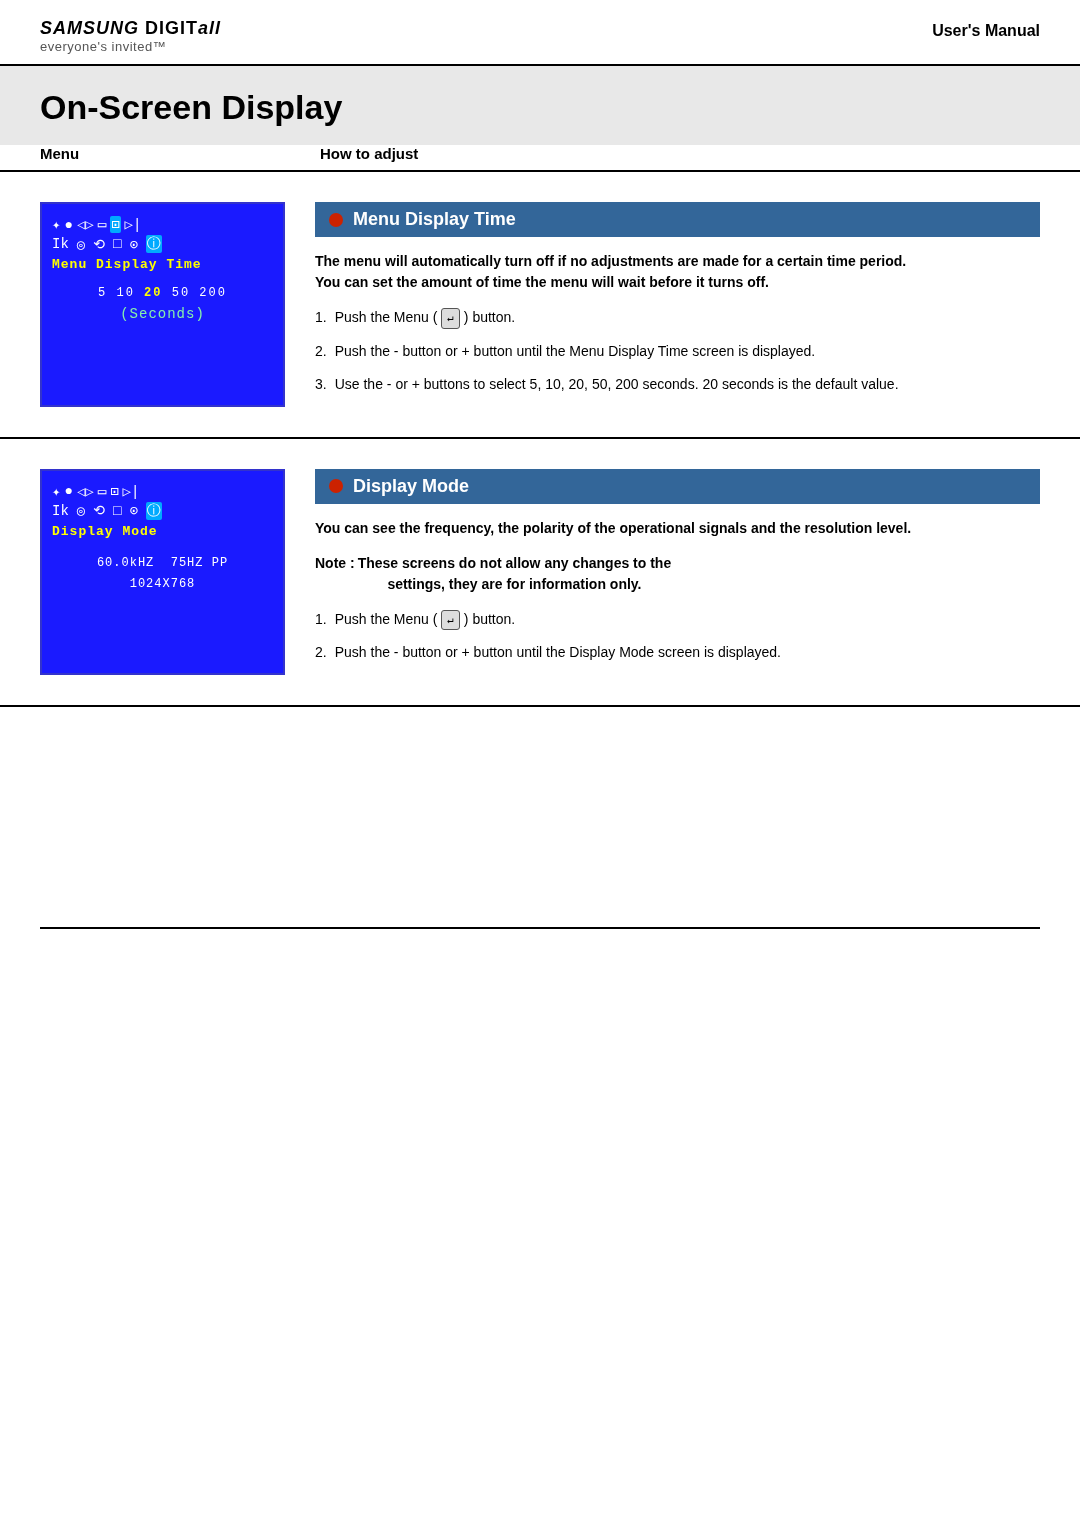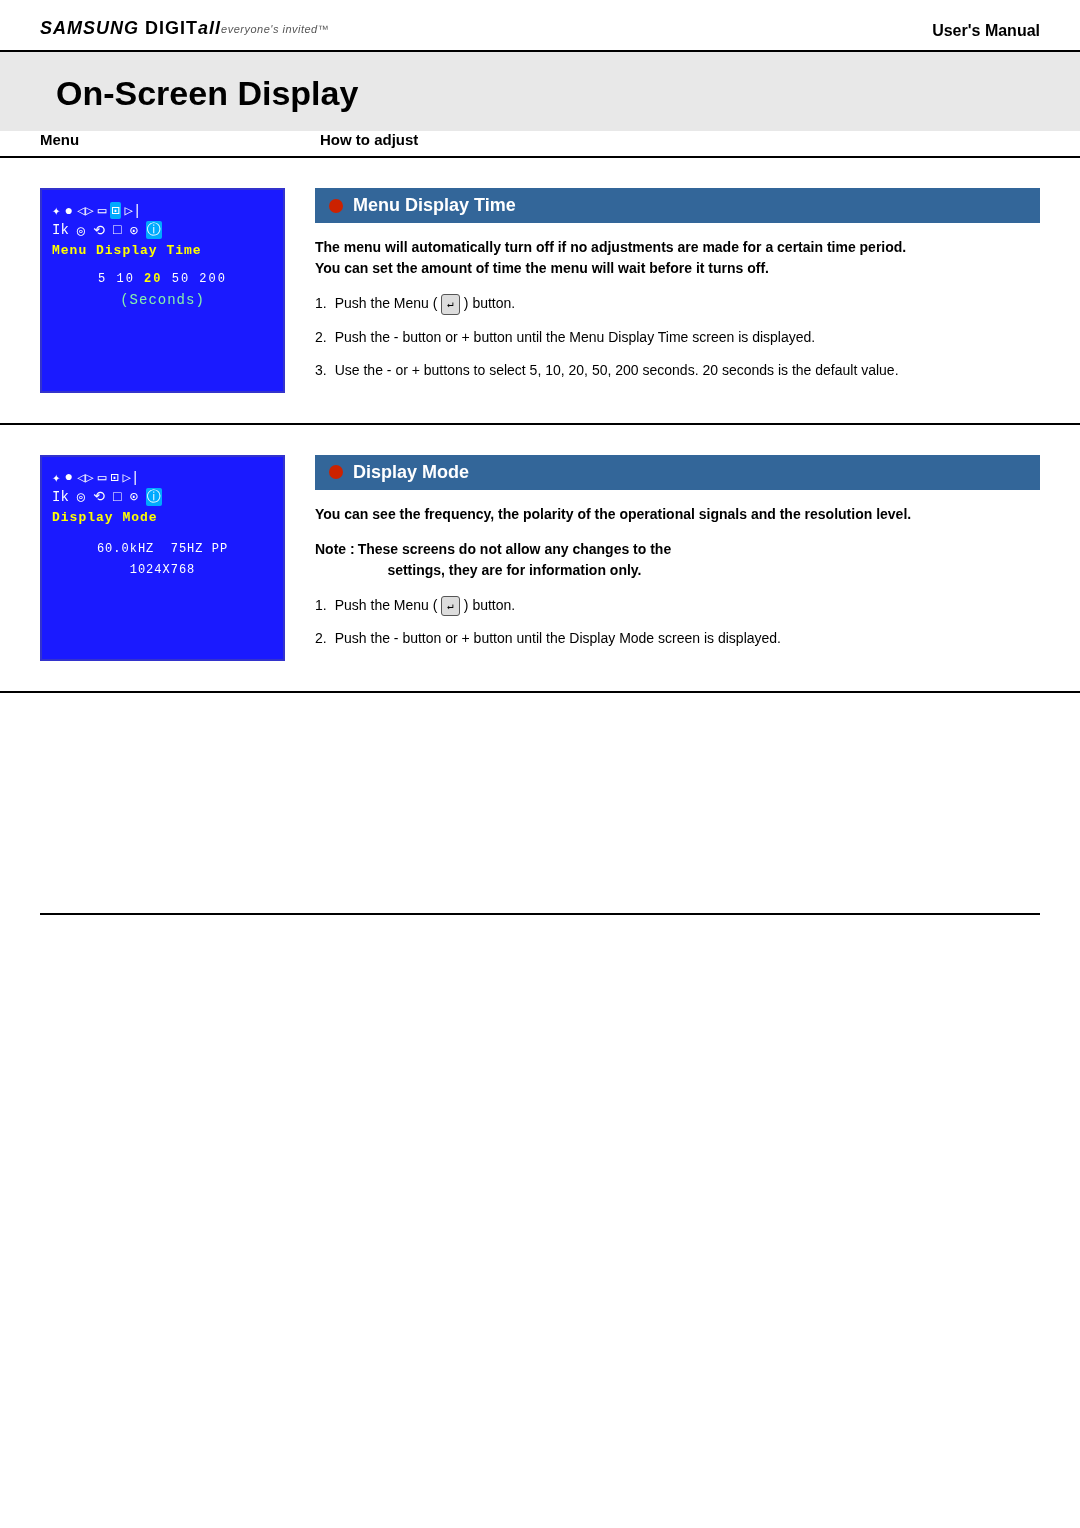--- a/index.html
+++ b/index.html
@@ -15,54 +15,52 @@
     
     .header {
       display: flex;
       justify-content: space-between;
       align-items: flex-start;
       padding: 18px 40px 10px 40px;
       border-bottom: 2px solid #000;
     }
     .logo-area {
       display: flex;
-      align-items: center;
+      flex-direction: column;
     }
     .logo-samsung {
       font-size: 18px;
       font-weight: bold;
       font-style: italic;
       letter-spacing: 1px;
     }
     .logo-samsung span.digit {
       font-style: normal;
     }
     .logo-tagline {
-      font-size: 11px;
+      font-size: 13px;
       color: #555;
       letter-spacing: 0.5px;
-      font-style: italic;
     }
     .header-title {
       font-size: 16px;
       font-weight: bold;
       padding-top: 4px;
     }
 
     
     .page-title-area {
       background: #e8e8e8;
       padding: 22px 40px 18px 40px;
       margin-top: 0;
     }
     .page-title {
       font-size: 34px;
       font-weight: bold;
       color: #000;
-      margin-left: 16px;
     }
 
     
     .col-headers {
       display: flex;
       padding: 0 40px 8px 40px;
       border-bottom: 2px solid #000;
     }
     .col-menu {
       width: 280px;

